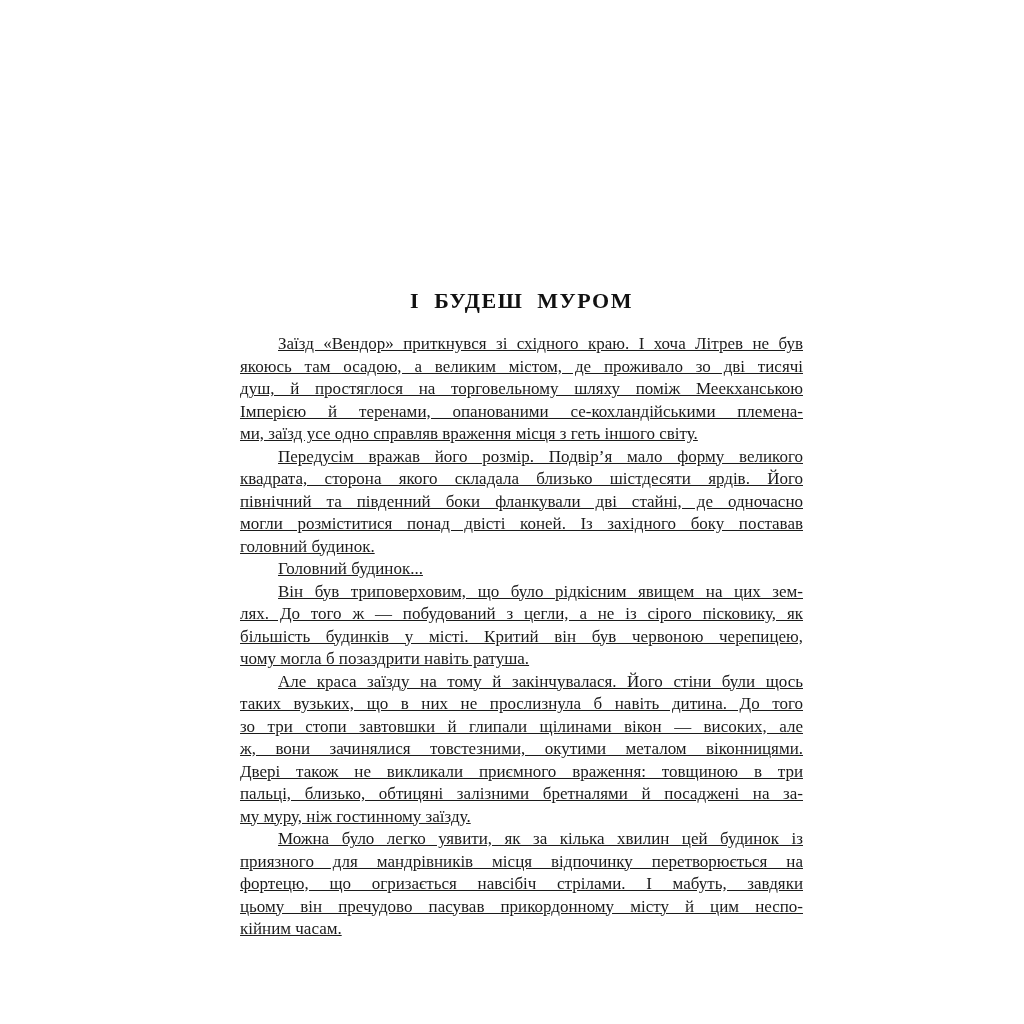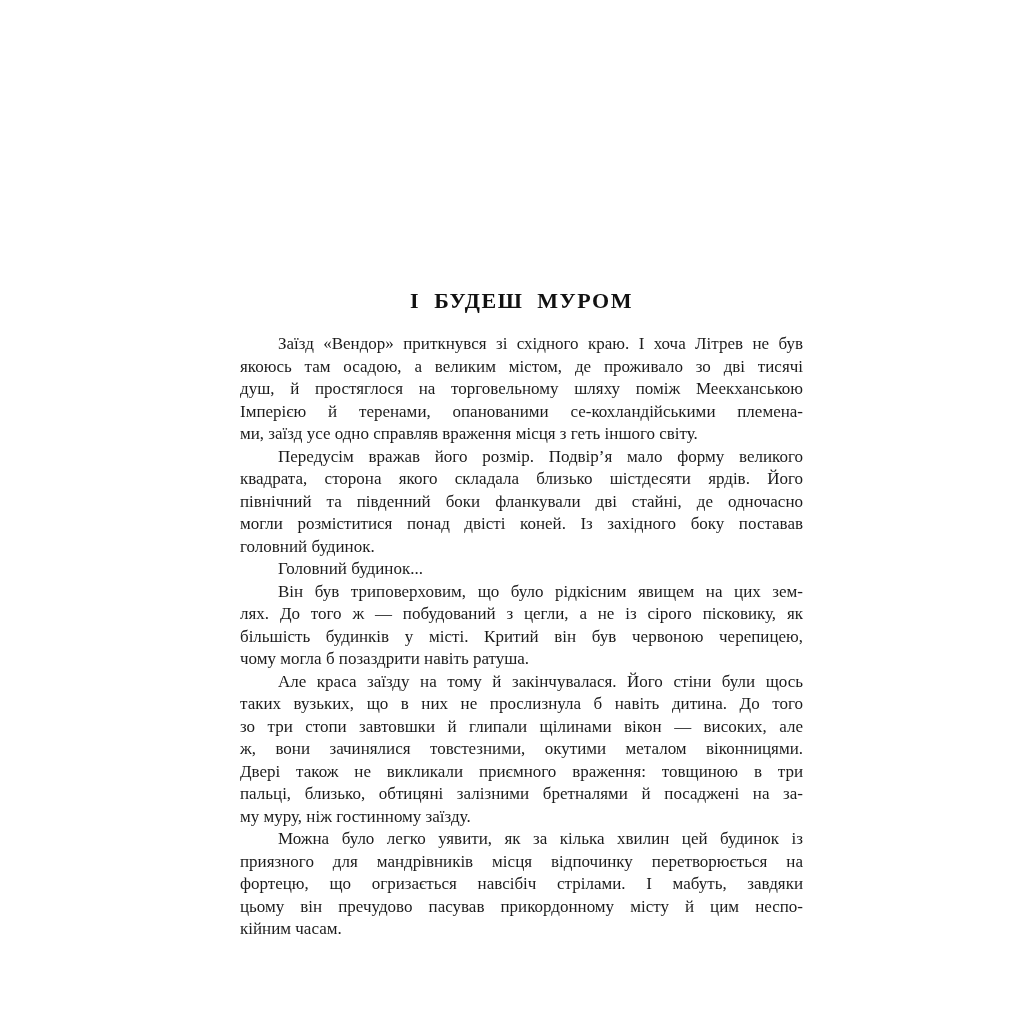--- a/index.html
+++ b/index.html
@@ -23,21 +23,21 @@
     margin-top: 243px;
     margin-bottom: 19px;
     text-align: center;
     font-weight: 700;
     font-size: 22px;
     line-height: 27px;
     letter-spacing: 1.5px;
     word-spacing: 7px;
     color: #111111;
   }
-  .para { margin: 0; }
+  .para { margin: 0; text-decoration: underline; }
   .line {
     font-size: 17px;
     line-height: 22.5px;
     text-align: justify;
     text-align-last: justify;
   }
   .line.first { padding-left: 38px; }
   .line.last { text-align-last: left; }
 </style>
 </head>

